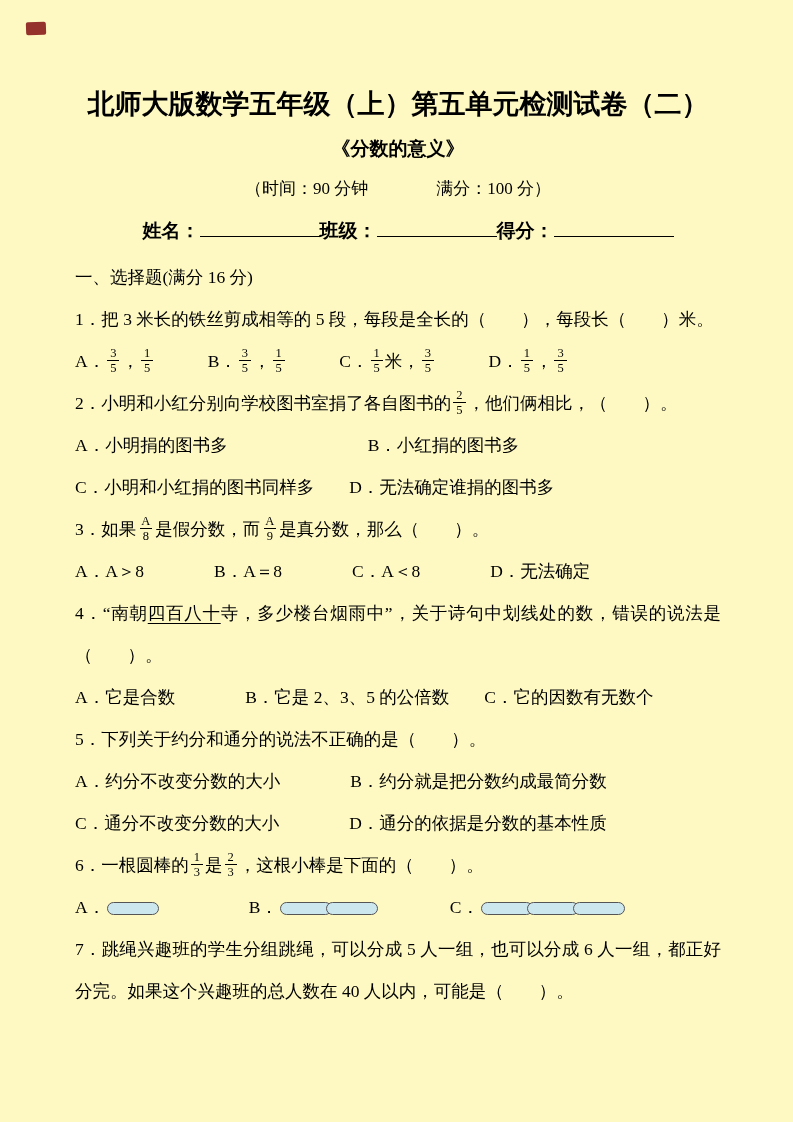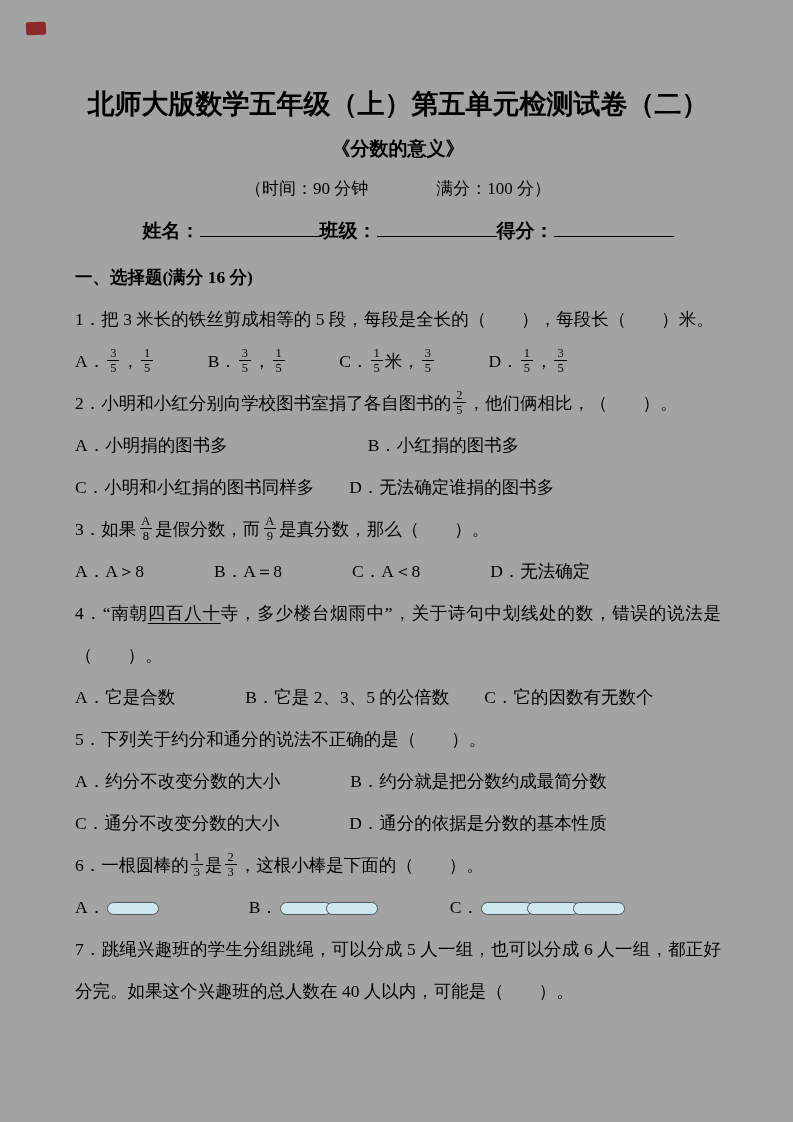--- a/index.html
+++ b/index.html
@@ -1,20 +1,20 @@
 <!DOCTYPE html>
 <html style="--rod-fill: #cde7ef; --rod-border: #555555; --stamp-color: #8a1c1c;"><head>
 <meta charset="utf-8">
 <style>
   html,body{margin:0;padding:0;background:#e9e9e9;}
   .page{
     position:relative;
     width:793px;height:1122px;
     margin:0 auto;
-    background:#a3a3a3;
+    background:#fef9c3;
     font-family:"Liberation Serif","DejaVu Serif",serif;
     color:#000;
     overflow:hidden;
   }
   .stamp{
     position:absolute;left:26px;top:22px;
     width:20px;height:13px;
     background:var(--stamp-color,#8a1c1c);
     border-radius:2px;
     transform:rotate(-2deg);
@@ -31,21 +31,21 @@
     line-height:30px;margin-bottom:10px;
   }
   .line.info{
     font-size:17px;font-weight:normal;text-align:center;
     line-height:30px;margin-bottom:10px;
   }
   .line.nameline{
     font-size:19px;font-weight:bold;text-align:center;
     line-height:34px;margin:4px 0 8px;padding-left:20px;
   }
-  .line.section{font-weight:bold;}
+  .line.section{font-weight:normal;}
   .blank{
     display:inline-block;
     border-bottom:1.5px solid #000;
     height:1em;
     vertical-align:baseline;
   }
   .frac{
     display:inline-flex;flex-direction:column;align-items:center;
     vertical-align:middle;
     font-size:12.5px;line-height:1.15;

